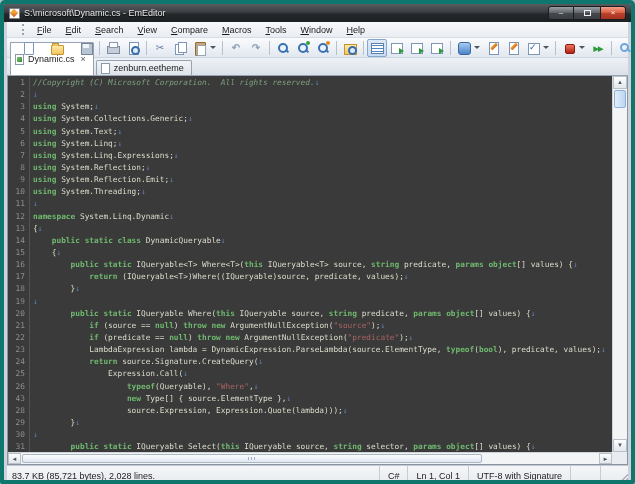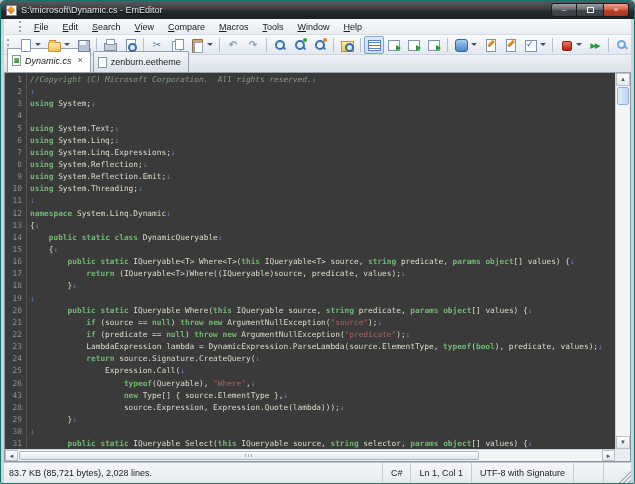--- a/index.html
+++ b/index.html
@@ -1,19 +1,19 @@
 <!DOCTYPE html>
 <html style="--ebg: #3a3a3a; --efg: #dcdccc; --kw: #6fb96f; --cm: #7f9f7f; --str: #aa6363; --lnc: #8f8f8f; --nlc: #5f7faf;"><head>
 <meta charset="utf-8">
 <style>
   html,body{margin:0;padding:0;background:#b9bfc6;}
   *{box-sizing:border-box;}
   .window{
     width:635px;height:484px;
-    border:1px solid #0f766e;
+    border:4px solid #0f766e;
     border-radius:5px 5px 2px 2px;
     overflow:hidden;
     font-family:"Liberation Sans",sans-serif;
     background:#cdd3da;
   }
   
   .titlebar{
     height:18px;display:flex;align-items:center;padding:0 5px;
     background:linear-gradient(#585c60 0%,#3a3e42 45%,#26292c 55%,#1d2023 100%);
     color:#e8e8e8;font-size:9px;
@@ -83,24 +83,24 @@
   .ic-macro::after{content:"";position:absolute;left:4px;top:4px;width:8px;height:3px;background:linear-gradient(#f3a23a,#d2691e);transform:rotate(-45deg);border-radius:1px;}
   .ic-macro-list::before{content:"";position:absolute;left:2px;top:2px;width:10px;height:10px;background:#fff;border:1px solid #7d95b6;}
   .ic-macro-list::after{content:"✓";position:absolute;left:3px;top:-1px;color:#2658b8;font-size:9px;}
   .ic-record::before{content:"";position:absolute;left:3px;top:3px;width:8px;height:8px;border-radius:2px;
     background:linear-gradient(#ef7562,#b02412);border:1px solid #8c1d0e;}
   .ic-run::after{content:"▶▶";color:#2a9a3a;font-size:7px;letter-spacing:-1px;font-weight:bold;}
   .ic-key::before{content:"";position:absolute;left:2px;top:2px;width:5px;height:5px;border:2px solid #6fa6dc;border-radius:50%;}
   .ic-key::after{content:"";position:absolute;left:8px;top:8px;width:5px;height:2px;background:#6fa6dc;transform:rotate(45deg);}
   
   .tabbar{height:17px;display:flex;align-items:flex-end;background:linear-gradient(#eef1f5,#dbe1e9);padding:1px 0 0 3px;}
-  .tab{height:21px;display:flex;align-items:center;font-size:9px;color:#222;padding:0 7px 0 4px;
+  .tab{height:15px;display:flex;align-items:center;font-size:9px;color:#222;padding:0 7px 0 4px;
     border:1px solid #97a3b3;border-bottom:none;border-radius:2px 2px 0 0;
     background:linear-gradient(#f2f4f7,#dde3ea);margin-right:2px;}
-  .tab.active{background:#fff;height:24px;font-style:italic;}
+  .tab.active{background:#fff;height:33px;}
   .tab-ic{width:9px;height:11px;background:#fff;border:1px solid #8a98ac;margin-right:4px;position:relative;flex:none;}
   .tab.active .tab-ic::after{content:"";position:absolute;left:1px;top:2px;width:5px;height:5px;background:linear-gradient(135deg,#7cc46a,#3a8f3a);}
   .tab-close{margin-left:6px;color:#555;font-size:9px;line-height:9px;}
   
   .editor{position:relative;height:390px;background:var(--ebg,#3a3a3a);border:1px solid #8a94a0;border-top:1px solid #97a3b3;}
   .code-wrap{position:absolute;left:0;top:0;right:15px;bottom:12px;overflow:hidden;
     font-family:"DejaVu Sans Mono",monospace;font-size:7.8px;line-height:12.15px;padding-top:1px;}
   .line{display:flex;white-space:pre;height:12.15px;}
   .ln{width:22px;flex:none;text-align:right;padding-right:4px;color:var(--lnc,#8f8f8f);border-right:1px solid #525252;}
   .codeline{padding-left:3px;}
@@ -273,21 +273,21 @@
           <span class="tab-ic"></span>
           <span>zenburn.eetheme</span>
         </span>
       </div>
 
     <div class="editor">
       <div class="code-wrap">
           <div class="line"><span class="ln">1</span><span class="codeline"><span class="tok-c">//Copyright (C) Microsoft Corporation.  All rights reserved.</span><span class="nl">↓</span></span></div>
           <div class="line"><span class="ln">2</span><span class="codeline"><span class="nl">↓</span></span></div>
           <div class="line"><span class="ln">3</span><span class="codeline"><span class="tok-k">using</span><span class="tok-p"> System;</span><span class="nl">↓</span></span></div>
-          <div class="line"><span class="ln">4</span></div>
+          <div class="line"><span class="ln">4</span><span class="codeline"><span class="tok-k">using</span><span class="tok-p"> System.Collections.Generic;</span><span class="nl">↓</span></span></div>
           <div class="line"><span class="ln">5</span><span class="codeline"><span class="tok-k">using</span><span class="tok-p"> System.Text;</span><span class="nl">↓</span></span></div>
           <div class="line"><span class="ln">6</span><span class="codeline"><span class="tok-k">using</span><span class="tok-p"> System.Linq;</span><span class="nl">↓</span></span></div>
           <div class="line"><span class="ln">7</span><span class="codeline"><span class="tok-k">using</span><span class="tok-p"> System.Linq.Expressions;</span><span class="nl">↓</span></span></div>
           <div class="line"><span class="ln">8</span><span class="codeline"><span class="tok-k">using</span><span class="tok-p"> System.Reflection;</span><span class="nl">↓</span></span></div>
           <div class="line"><span class="ln">9</span><span class="codeline"><span class="tok-k">using</span><span class="tok-p"> System.Reflection.Emit;</span><span class="nl">↓</span></span></div>
           <div class="line"><span class="ln">10</span><span class="codeline"><span class="tok-k">using</span><span class="tok-p"> System.Threading;</span><span class="nl">↓</span></span></div>
           <div class="line"><span class="ln">11</span><span class="codeline"><span class="nl">↓</span></span></div>
           <div class="line"><span class="ln">12</span><span class="codeline"><span class="tok-k">namespace</span><span class="tok-p"> System.Linq.Dynamic</span><span class="nl">↓</span></span></div>
           <div class="line"><span class="ln">13</span><span class="codeline"><span class="tok-p">{</span><span class="nl">↓</span></span></div>
           <div class="line"><span class="ln">14</span><span class="codeline"><span class="tok-p">    </span><span class="tok-k">public</span><span class="tok-p"> </span><span class="tok-k">static</span><span class="tok-p"> </span><span class="tok-k">class</span><span class="tok-p"> DynamicQueryable</span><span class="nl">↓</span></span></div>

